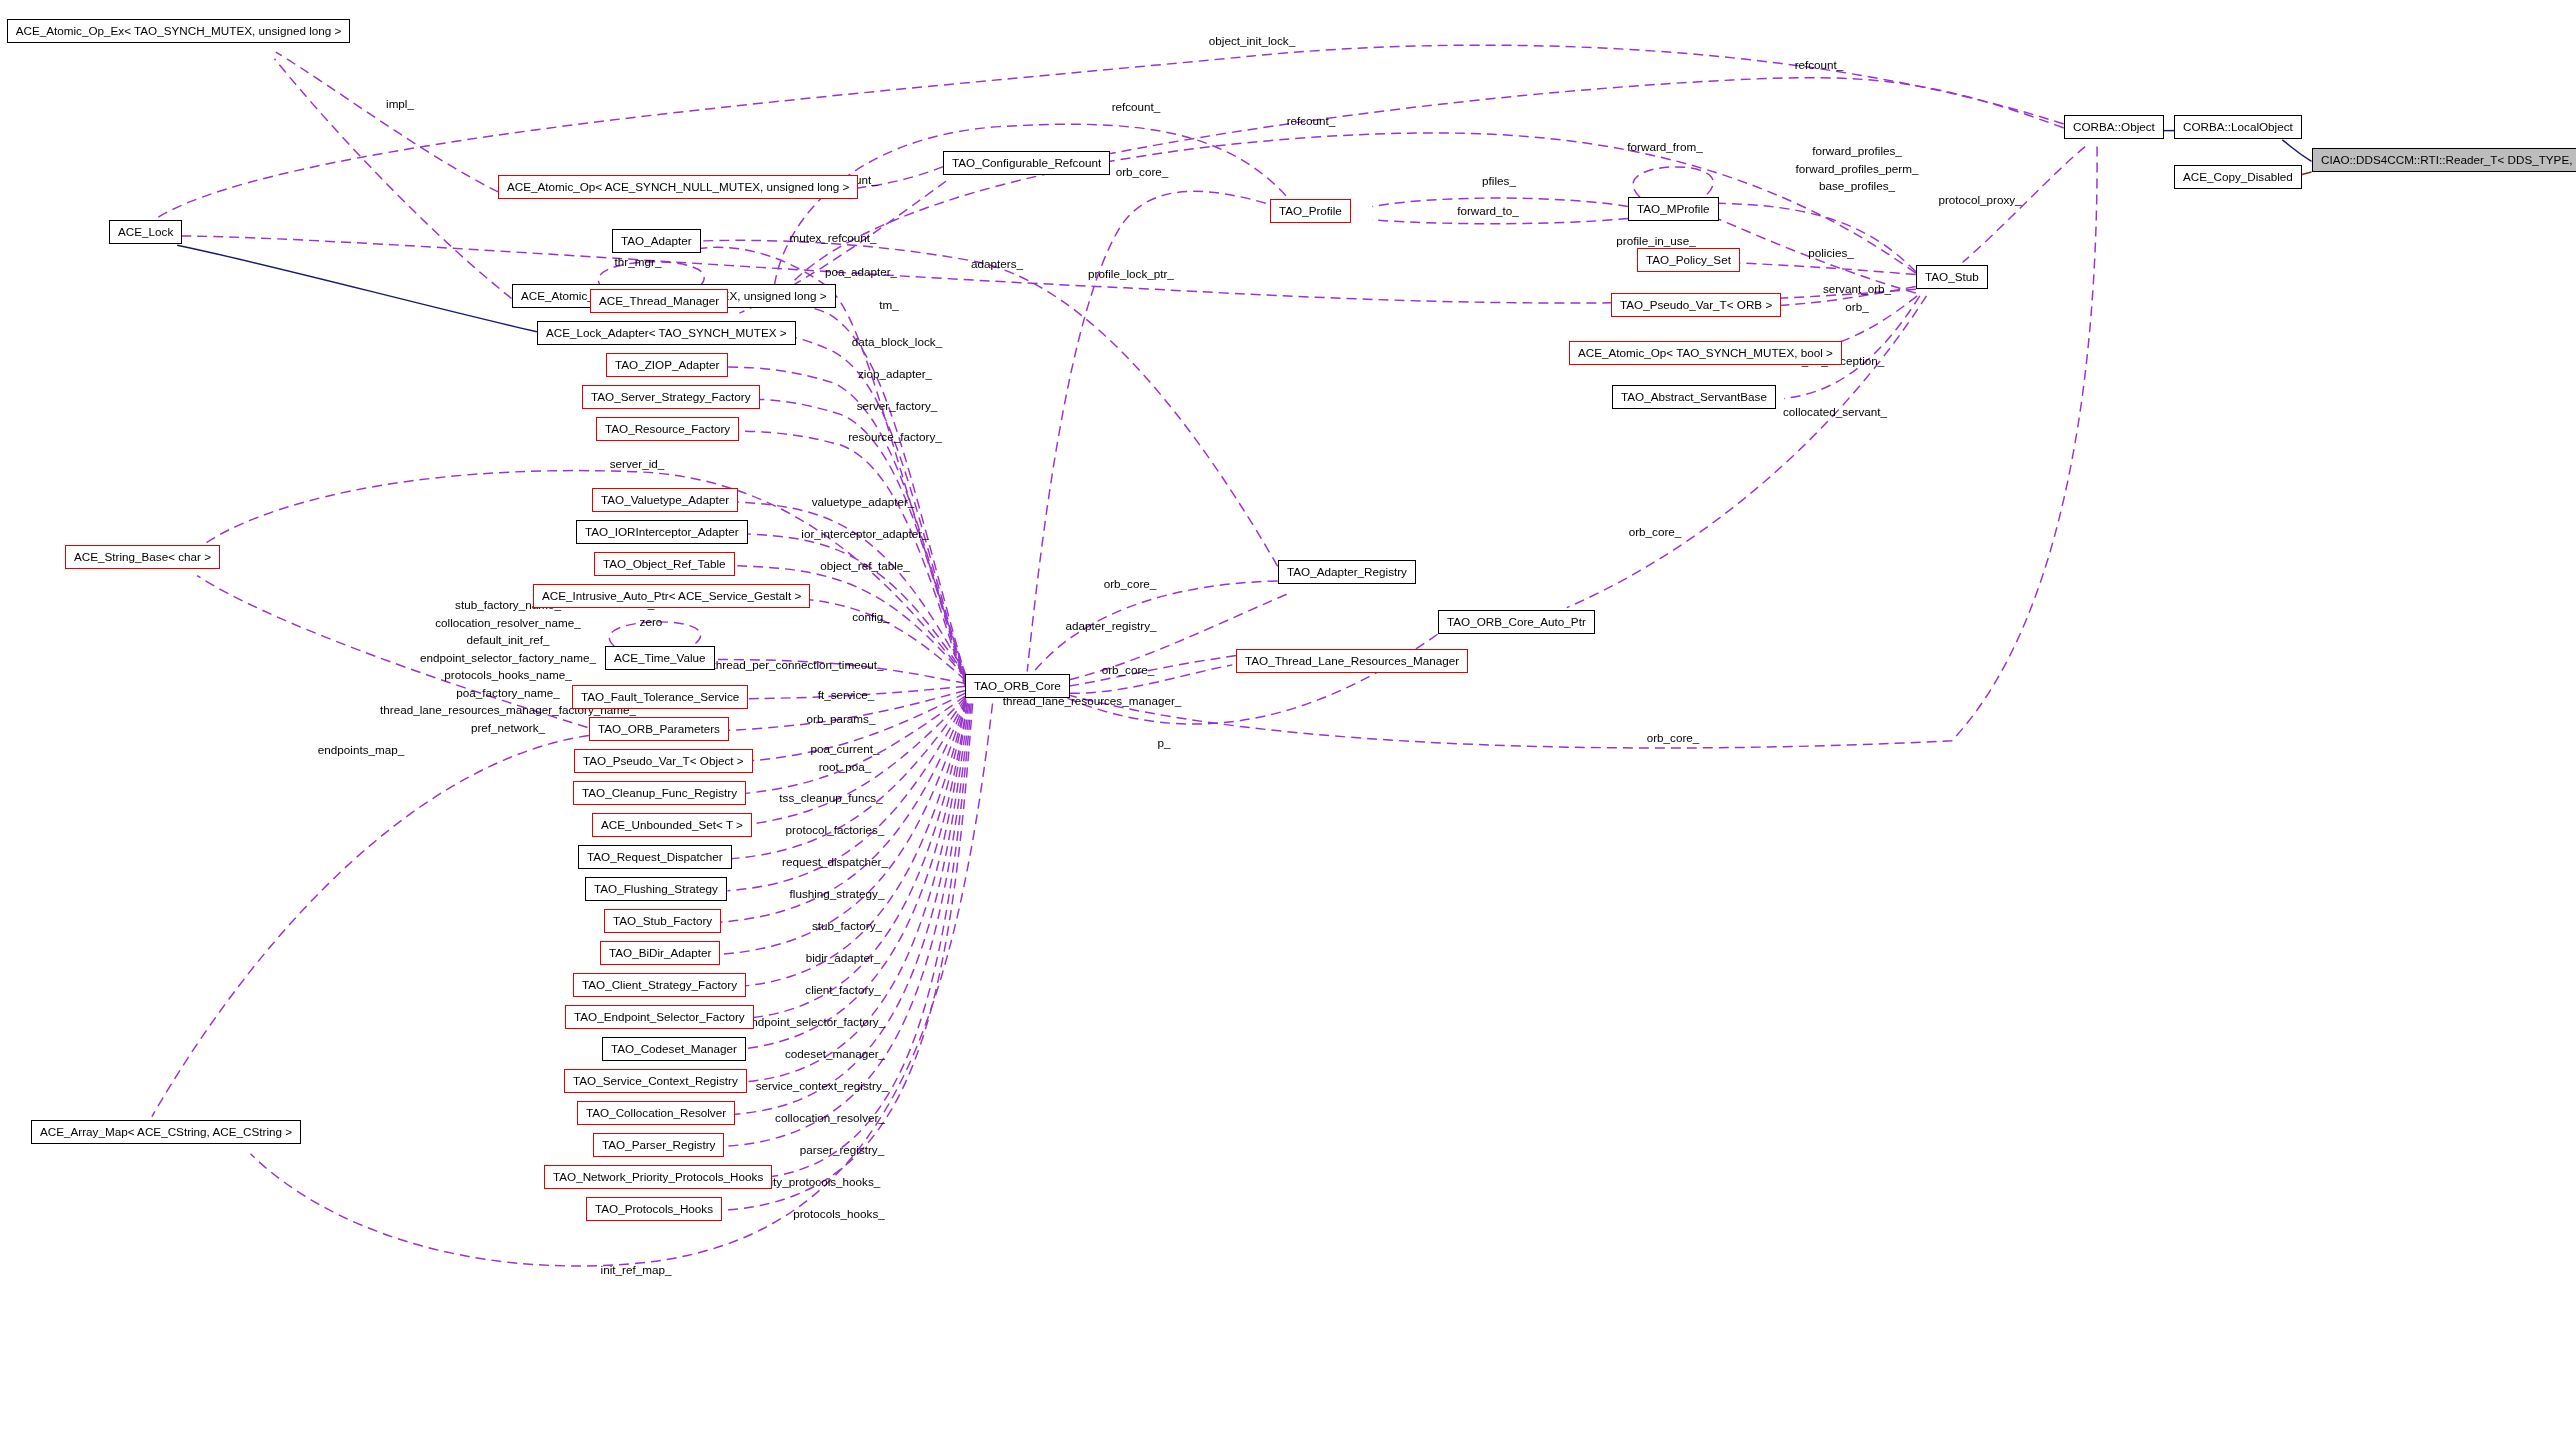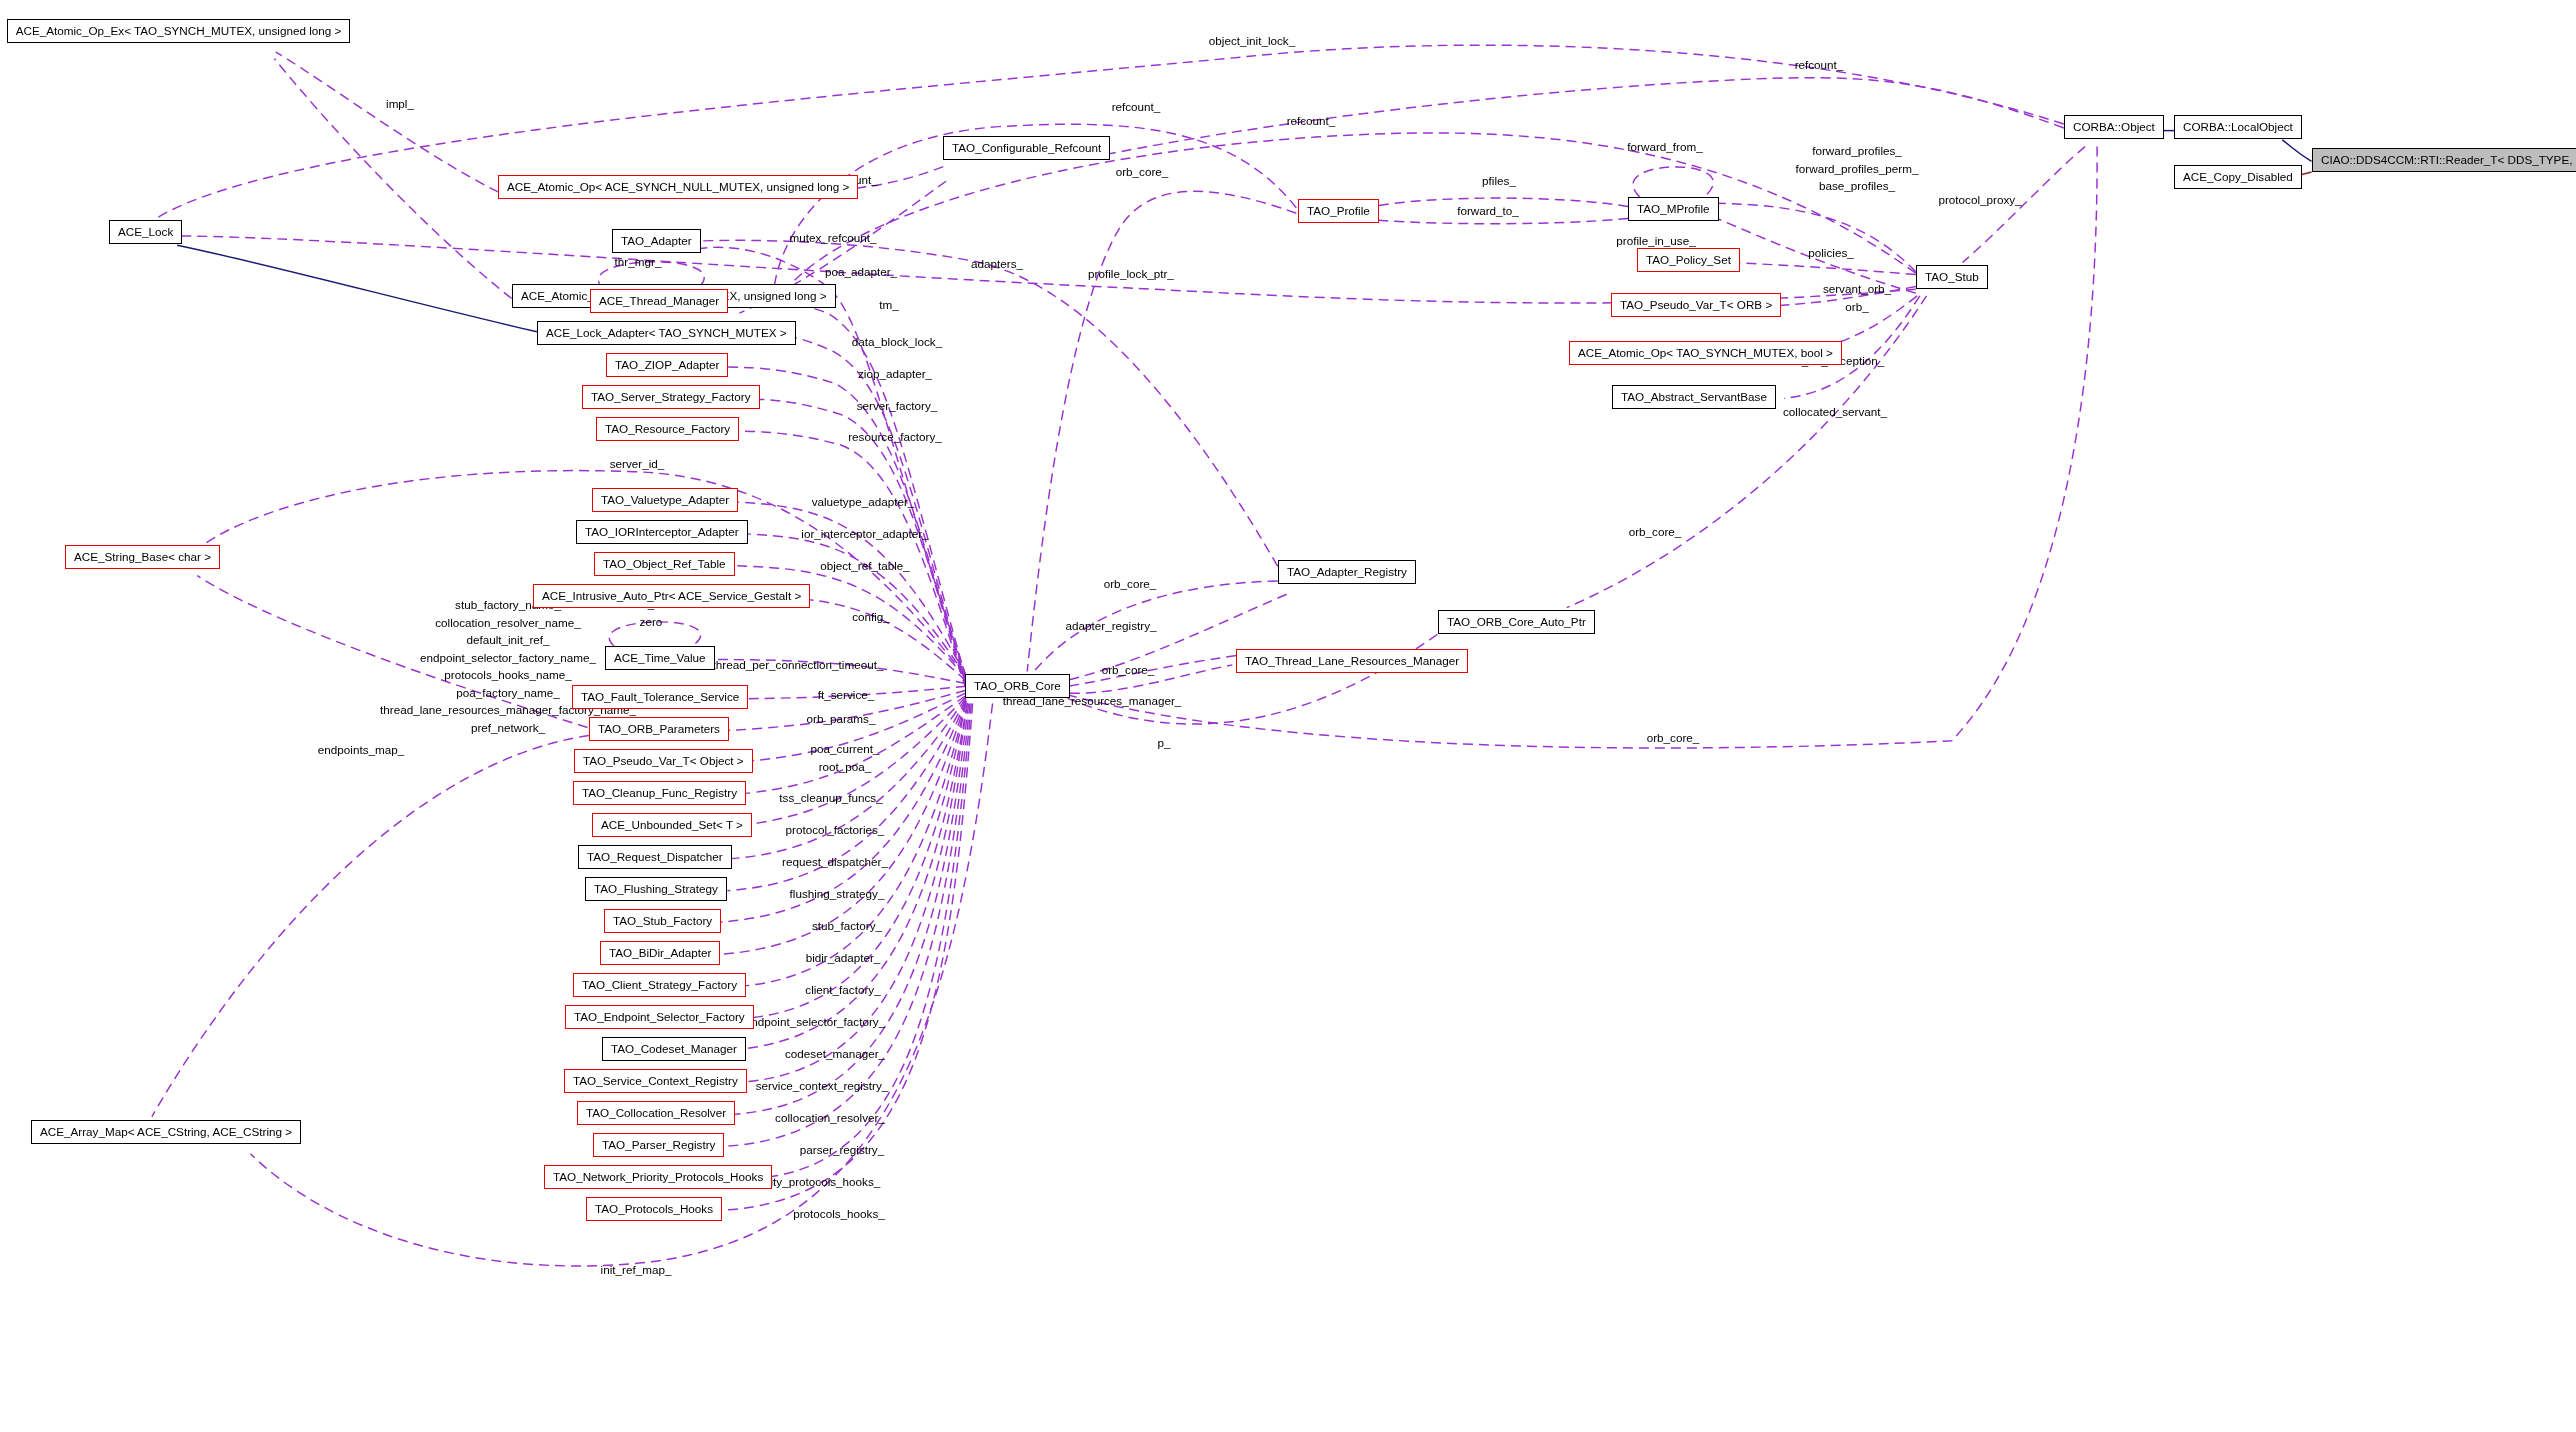--- a/index.html
+++ b/index.html
@@ -107,39 +107,39 @@
   <path class="inherit" d="M3470,242 C3446,228 3440,220 3426,210" marker-end="url(#mkN)"></path>
   <path class="inherit-red" d="M3470,258 C3446,264 3440,266 3426,270" marker-end="url(#mkR)"></path>
 </svg>
 
 <div class="node" style="left:6.7px;top:18.7px">
       <span>ACE_Atomic_Op_Ex&lt; TAO_SYNCH_MUTEX, unsigned long &gt;</span>
     </div>
 <div class="node red" style="left:498px;top:175px">
       <span>ACE_Atomic_Op&lt; ACE_SYNCH_NULL_MUTEX, unsigned long &gt;</span>
     </div>
-<div class="node" style="left:943px;top:136px">
+<div class="node" style="left:943px;top:151px">
       <span>TAO_Configurable_Refcount</span>
     </div>
 <div class="node" style="left:512px;top:284px">
       <span>ACE_Atomic_Op&lt; TAO_SYNCH_MUTEX, unsigned long &gt;</span>
     </div>
 <div class="node" style="left:2064px;top:115px">
       <span>CORBA::Object</span>
     </div>
 <div class="node" style="left:2174px;top:115px">
       <span>CORBA::LocalObject</span>
     </div>
 <div class="node gray" style="left:2312px;top:148px">
       <span>CIAO::DDS4CCM::RTI::Reader_T&lt; DDS_TYPE, CCM_TYPE &gt;</span>
     </div>
 <div class="node" style="left:2174px;top:165px">
       <span>ACE_Copy_Disabled</span>
     </div>
-<div class="node red" style="left:1298px;top:199px">
+<div class="node red" style="left:1270px;top:199px">
       <span>TAO_Profile</span>
     </div>
 <div class="node" style="left:1628px;top:197px">
       <span>TAO_MProfile</span>
     </div>
 <div class="node" style="left:1916px;top:265px">
       <span>TAO_Stub</span>
     </div>
 <div class="node red" style="left:1637px;top:248px">
       <span>TAO_Policy_Set</span>

